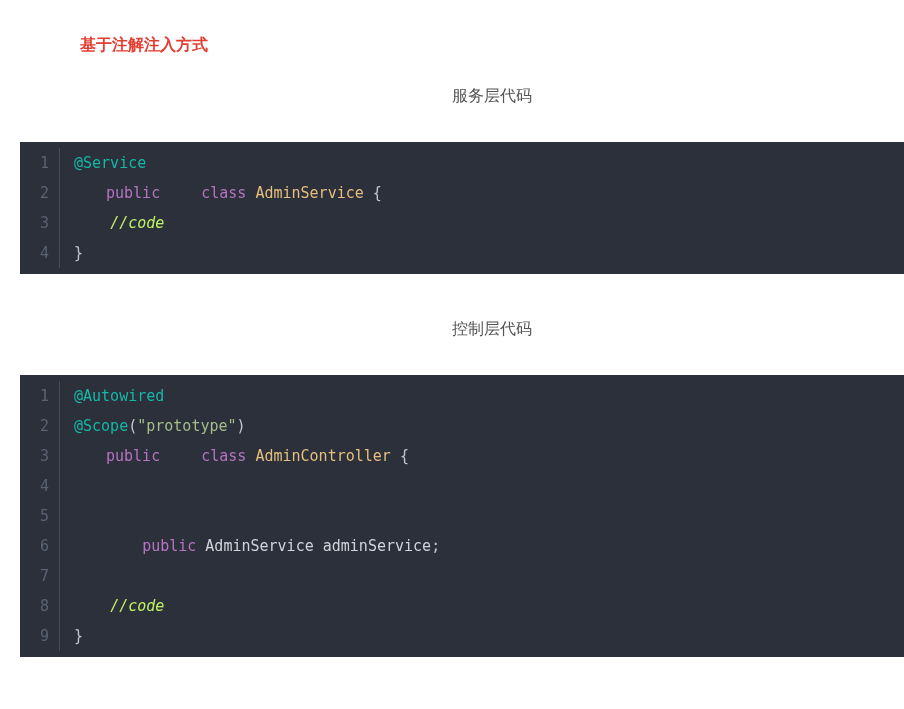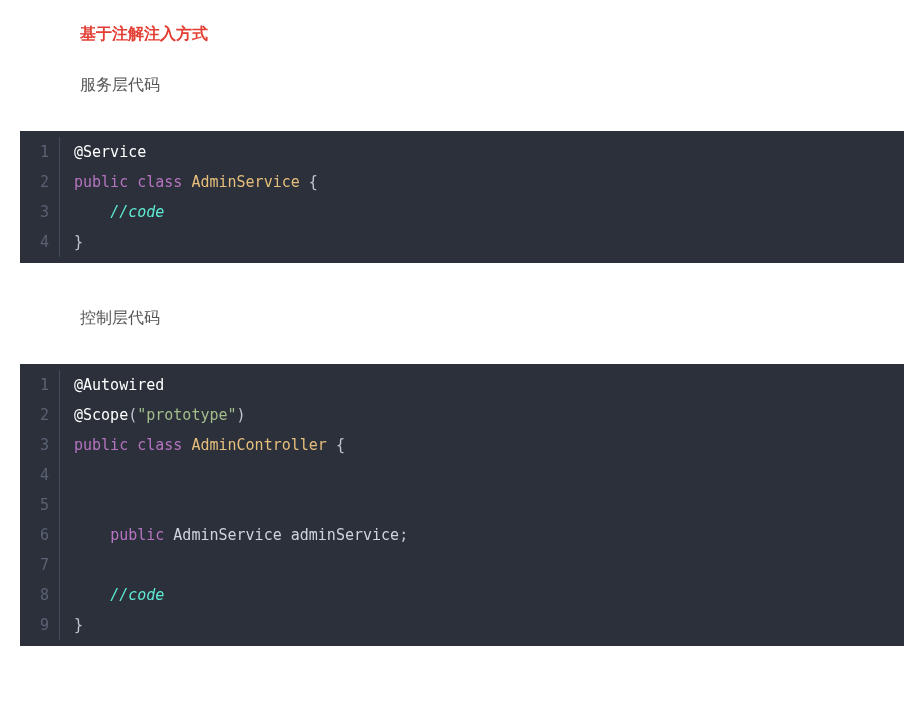--- a/index.html
+++ b/index.html
@@ -11,27 +11,28 @@
     color: #333;
     width: 904px;
   }
   .section {
     padding: 20px 0 10px 80px;
   }
   .heading-red {
     color: #e33e33;
     font-weight: 700;
     font-size: 16px;
-    margin: 4px 0 30px 0;
+    margin: 15px 0 30px 0;
   }
   .subheading {
     color: #555;
     font-size: 16px;
     font-weight: 400;
     margin: 25px 0 25px 0;
+    text-align: center;
   }
   .code-block {
     background: #2b303b;
     margin: 0 0 0 20px;
     font-family: "Consolas", "Menlo", "Monaco", monospace;
     font-size: 15px;
     line-height: 30px;
     padding: 6px 0;
   }
   .code-line {
@@ -45,27 +46,27 @@
     color: #5a6273;
     user-select: none;
     border-right: 1px solid #444b59;
     flex-shrink: 0;
   }
   .code-content {
     padding-left: 14px;
     white-space: pre;
     color: #c0c5ce;
   }
-  .tok-annotation { color: #ffffff; }
-  .tok-keyword { color: #b573c0; }
+  .tok-annotation { color: #14b8a6; }
+  .tok-keyword { color: #b573c0; margin-left: 32px; }
   .tok-type { color: #e7bf7c; }
   .tok-ident { color: #d0d4dc; }
   .tok-punct { color: #c0c5ce; }
   .tok-string { color: #a3be8c; }
-  .tok-comment { color: #5eead4; font-style: italic; margin-top: 30px; }
+  .tok-comment { color: #bef264; font-style: italic; margin-top: 30px; }
 </style>
 </head>
 <body>
 
 <div class="section">
   <div class="heading-red">基于注解注入方式</div>
   <div class="subheading">服务层代码</div>
 </div>
 
 <div class="code-block" id="code1">

